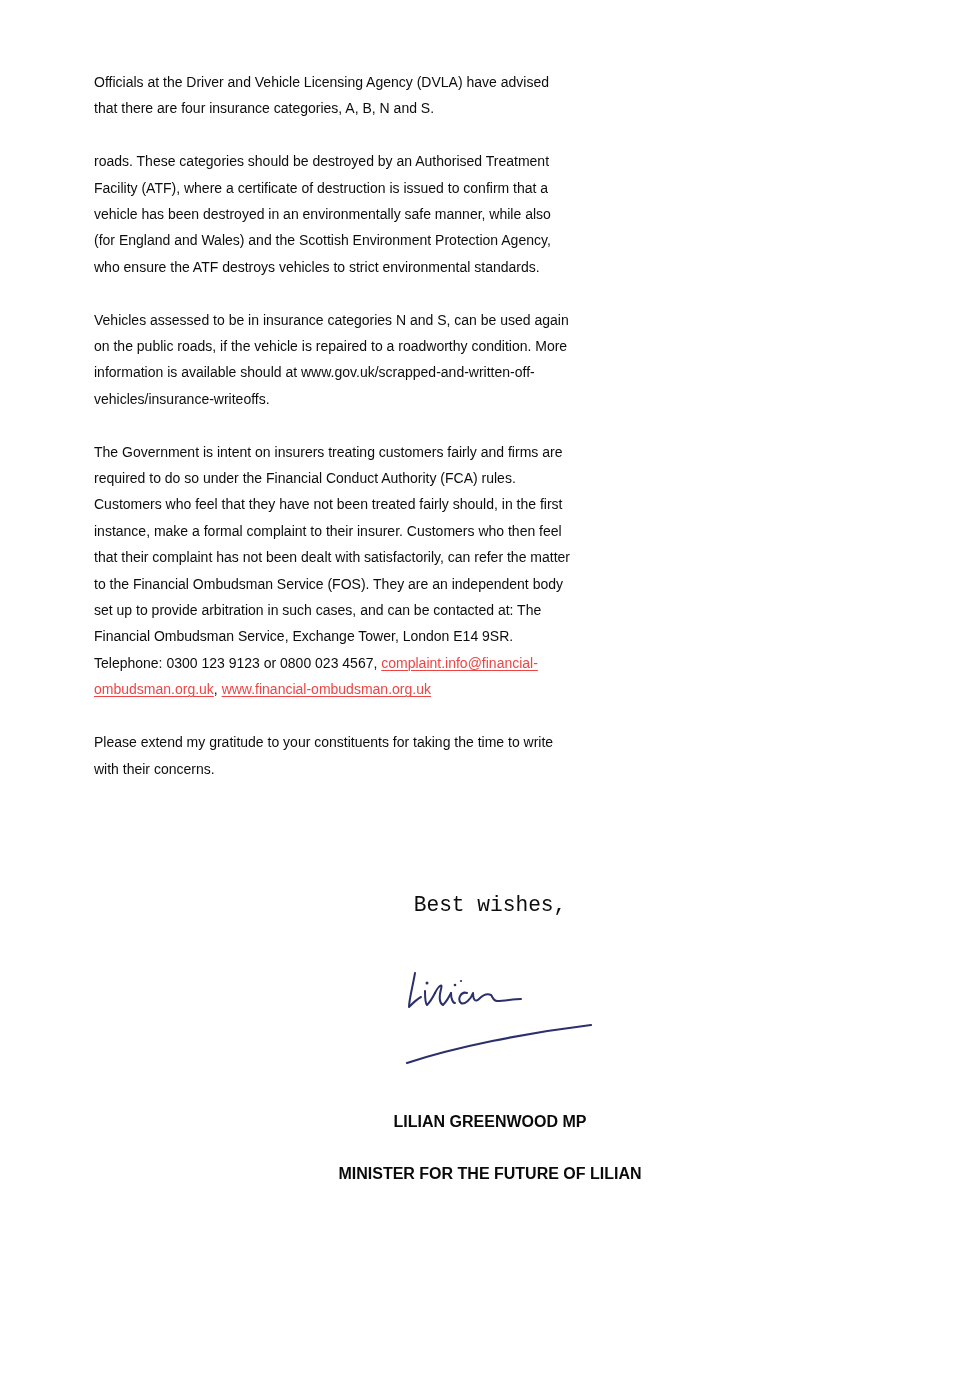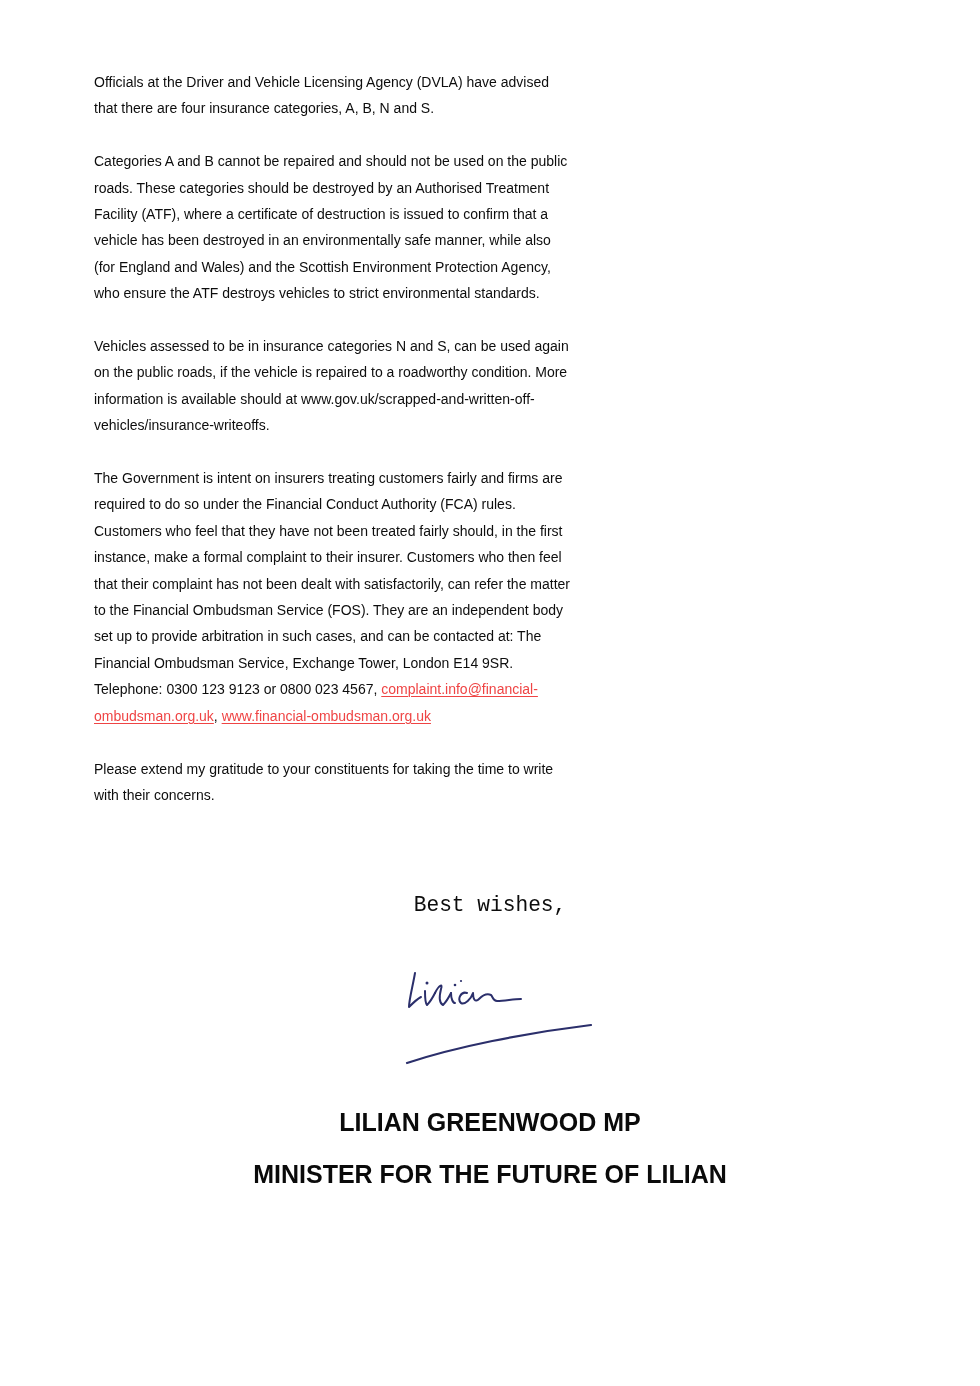--- a/index.html
+++ b/index.html
@@ -53,39 +53,38 @@
       width: 210px;
       height: 120px;
     }
     .sig-name, .sig-title {
       position: absolute;
       left: 0;
       width: 980px;
       text-align: center;
       font-family: "Liberation Sans", sans-serif;
       font-weight: bold;
-      font-size: 25px;
+      font-size: 16px;
       line-height: 26.4px;
       color: #0a0a0a;
     }
     .sig-name { top: 1109px; }
     .sig-title { top: 1161px; }
   </style>
 </head>
 <body>
 
 <div class="page">
 
   <p class="para">
     <span class="line">Officials at the Driver and Vehicle Licensing Agency (DVLA) have advised</span>
     <span class="line">that there are four insurance categories, A, B, N and S.</span>
   </p>
 
   <p class="para">
-    <span class="line">Categories A and B cannot be repaired and should not be used on the public</span>
     <span class="line">roads. These categories should be destroyed by an Authorised Treatment</span>
     <span class="line">Facility (ATF), where a certificate of destruction is issued to confirm that a</span>
     <span class="line">vehicle has been destroyed in an environmentally safe manner, while also</span>
     <span class="line">(for England and Wales) and the Scottish Environment Protection Agency,</span>
     <span class="line">who ensure the ATF destroys vehicles to strict environmental standards.</span>
   </p>
 
   <p class="para">
     <span class="line">Vehicles assessed to be in insurance categories N and S, can be used again</span>
     <span class="line">on the public roads, if the vehicle is repaired to a roadworthy condition. More</span>

